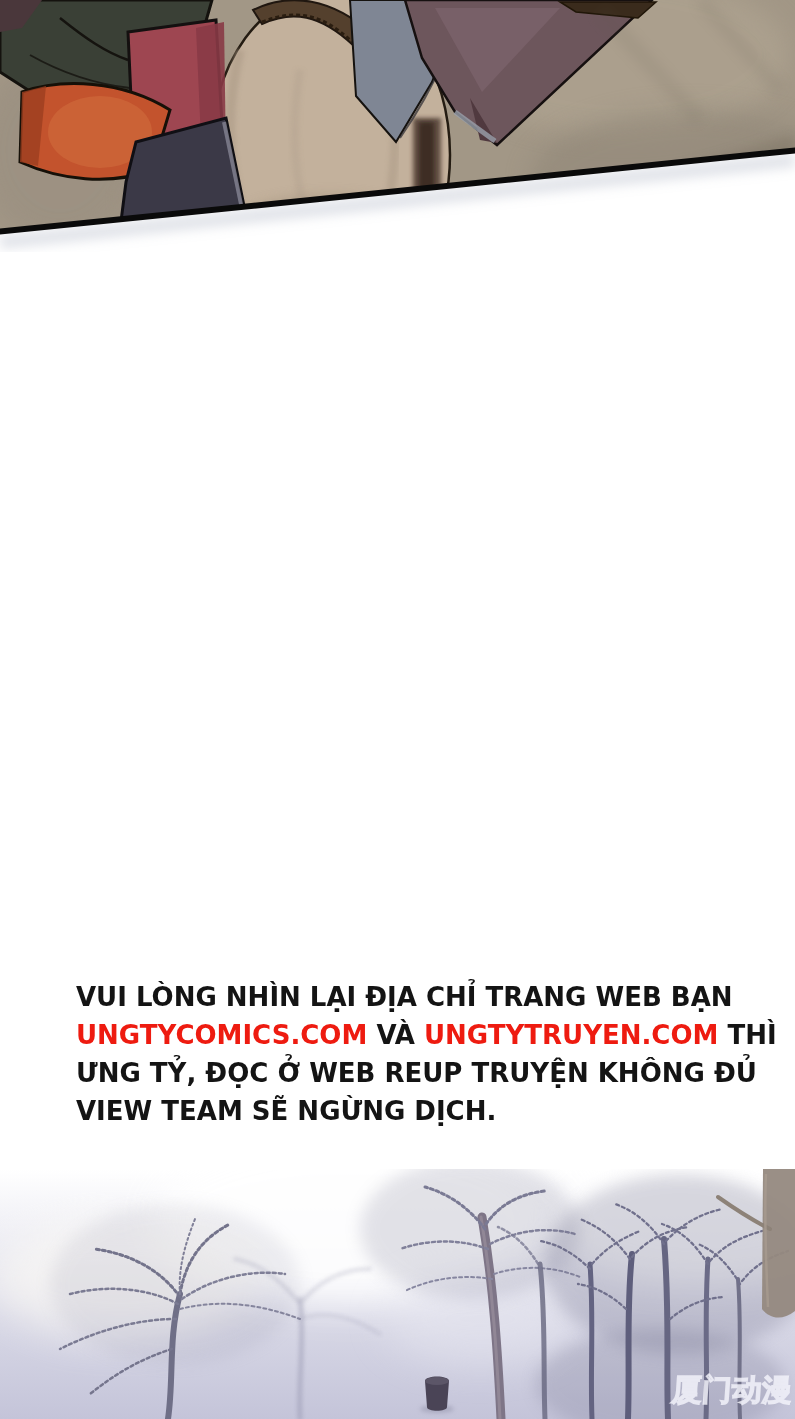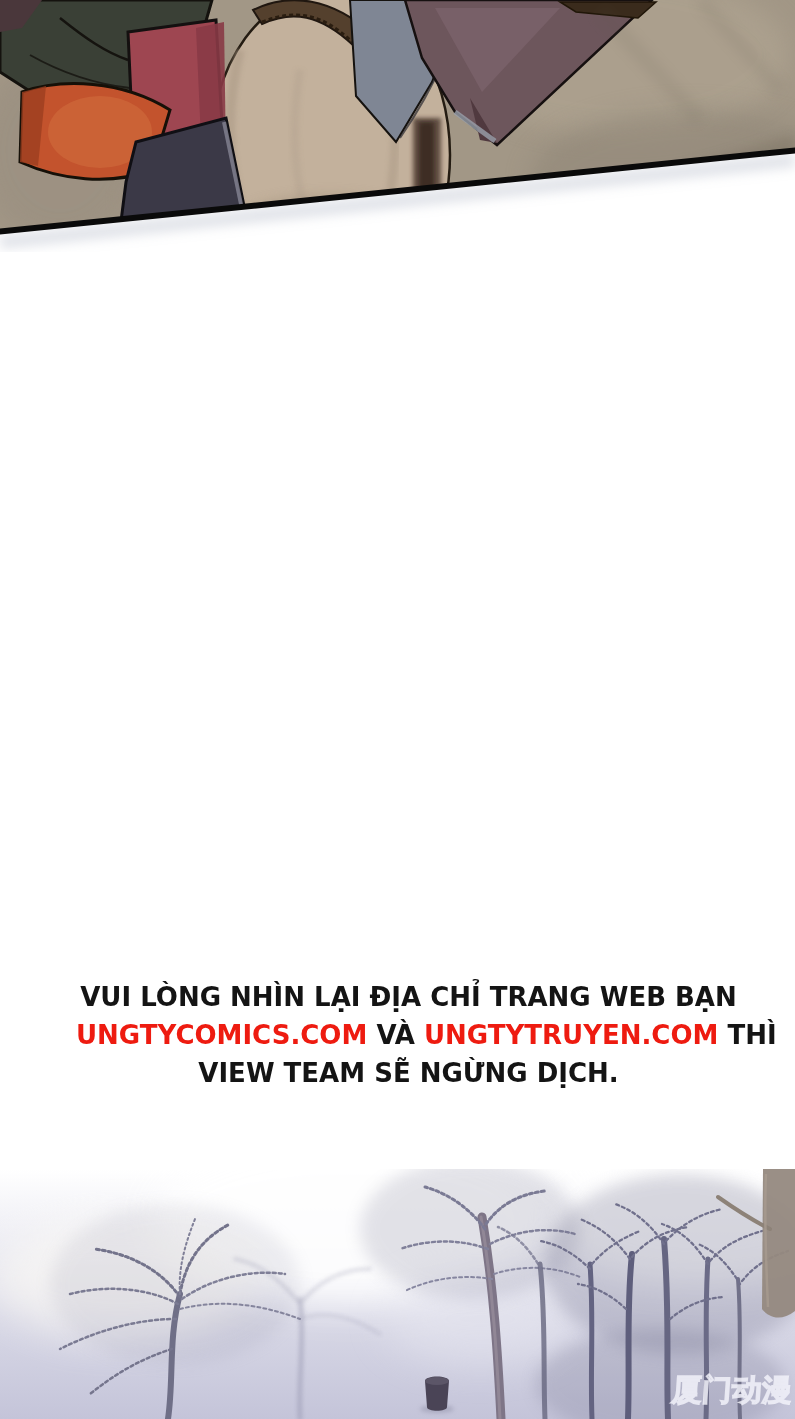--- a/index.html
+++ b/index.html
@@ -6,21 +6,21 @@
   .page{
     position:relative;width:795px;height:1419px;
     background:#ffffff;overflow:hidden;
     font-family:"DejaVu Sans","Liberation Sans",sans-serif;
   }
   .panel-top{position:absolute;left:0;top:0;}
   .snow-scene{position:absolute;left:0;top:1169px;}
   .notice{
     position:absolute;left:76px;top:978px;width:665px;
     font-weight:bold;font-size:26px;line-height:38px;
-    letter-spacing:0px;white-space:nowrap;text-align:center;
+    letter-spacing:0px;white-space:nowrap;
   }
   .notice .line{height:38px;}
   .c-black{color:#141414;}
   .c-red{color:#ee1b10;}
   .c-green{color:#1e8b28;}
   .watermark{
     position:absolute;left:656px;top:1368px;width:136px;height:44px;
     font-weight:bold;font-size:30px;line-height:44px;
     letter-spacing:0px;text-align:right;
     color:rgba(205,205,225,0.28);
@@ -113,20 +113,23 @@
 
     <line x1="-4" y1="232" x2="799" y2="150" stroke="#0a0a0a" stroke-width="6"></line>
   </svg>
 
   <div class="notice">
     <div class="line">
       <span class="c-black">VUI LÒNG NHÌN LẠI ĐỊA CHỈ TRANG WEB BẠN</span>
     </div>
     <div class="line">
       <span class="c-red">UNGTYCOMICS.COM</span><span class="c-black"> VÀ </span><span class="c-red">UNGTYTRUYEN.COM</span><span class="c-black"> THÌ</span>
+    </div>
+    <div class="line">
+      <span class="c-black">ƯNG TỶ, ĐỌC Ở WEB REUP TRUYỆN KHÔNG ĐỦ</span>
     </div>
     <div class="line">
       <span class="c-black">VIEW TEAM SẼ NGỪNG DỊCH.</span>
     </div>
   </div>
 
   <svg class="snow-scene" width="795" height="250" viewBox="0 0 795 250">
     <defs>
       <linearGradient id="snowBg" x1="0" y1="0" x2="0" y2="1">
         <stop offset="0" stop-color="#ffffff"></stop>

